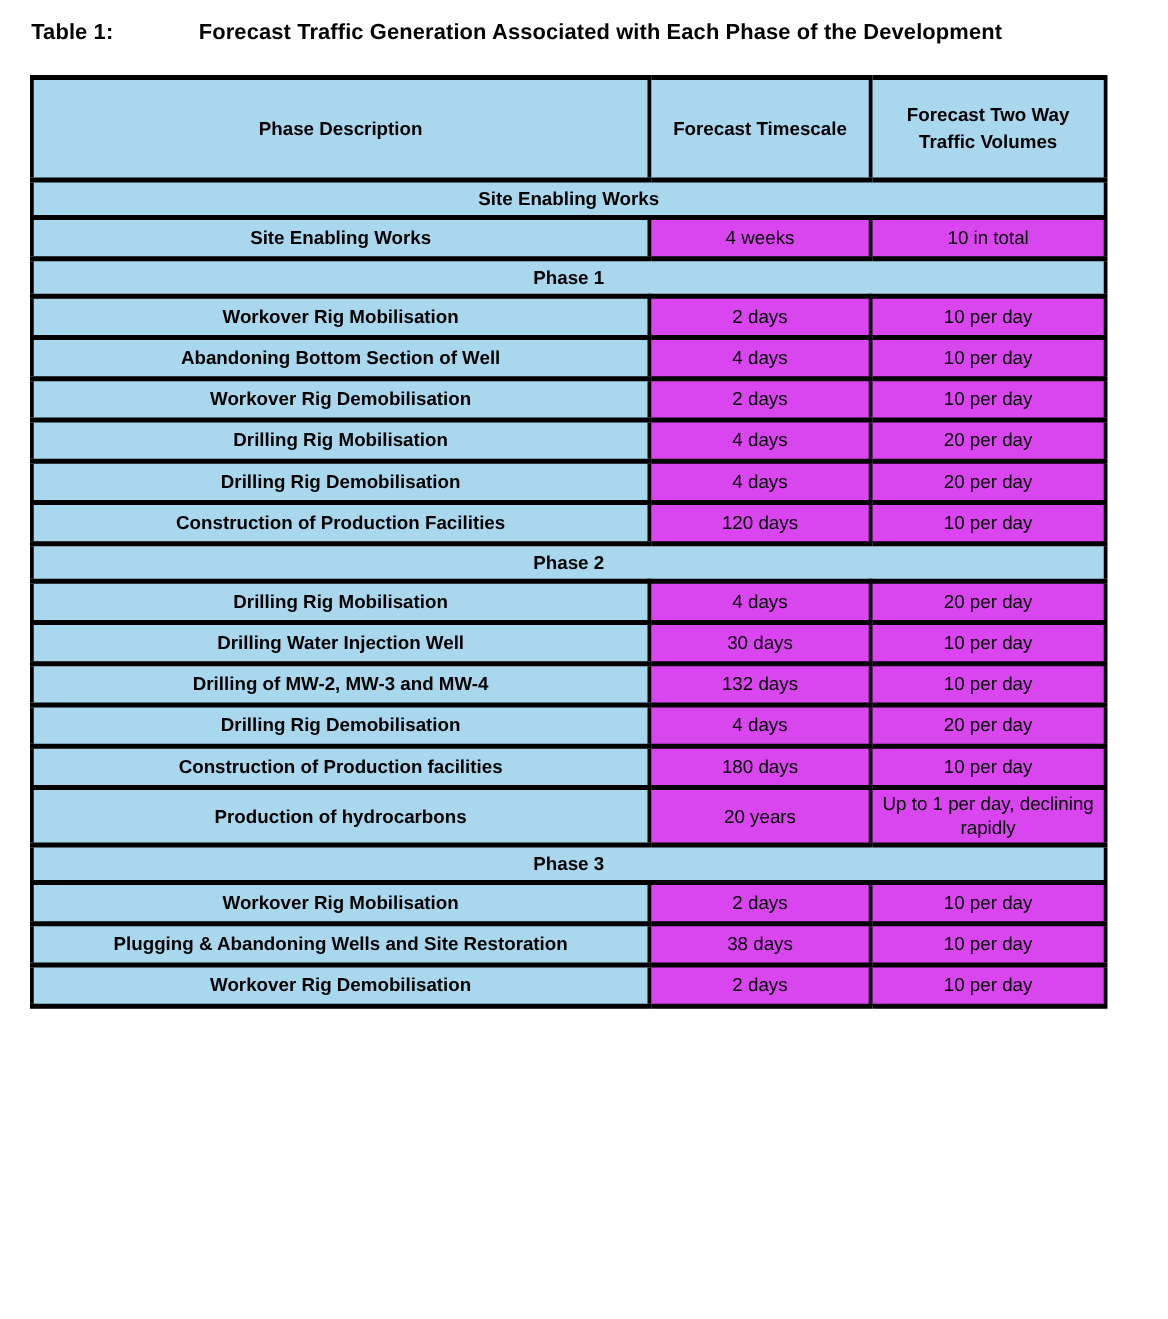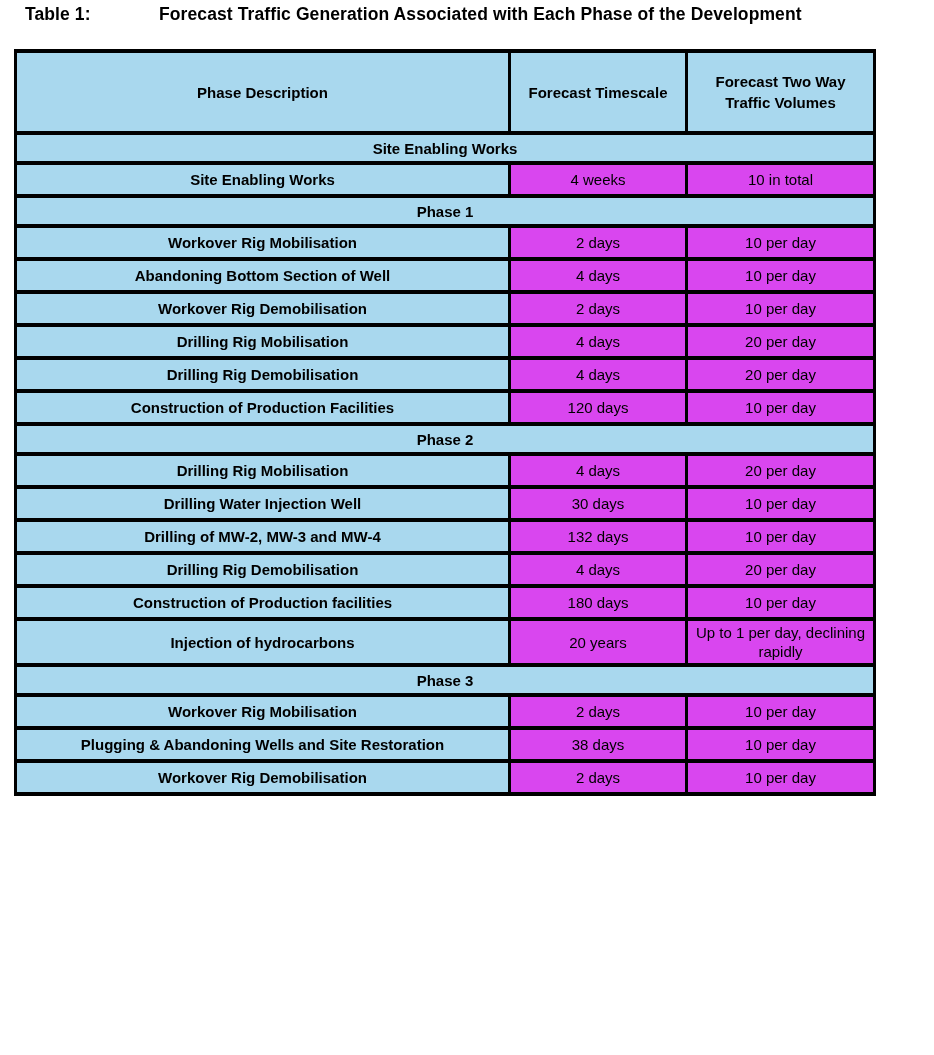--- a/index.html
+++ b/index.html
@@ -5,35 +5,35 @@
   * { margin: 0; padding: 0; box-sizing: border-box; }
   html, body {
     width: 934px; height: 1055px;
     background: #ffffff;
     overflow: hidden;
     font-family: "Liberation Sans", sans-serif;
     color: #000000;
   }
   .page {
     width: 934px; height: 1055px;
-    padding-top: 4px;
+    padding-top: 15px;
     overflow: hidden;
     background: #ffffff;
   }
   .doc-title {
     display: flex;
     margin: 0 0 24px 25px;
     font-size: 17.5px;
     font-weight: bold;
     letter-spacing: 0.1px;
     white-space: nowrap;
   }
   .doc-title .t-label { width: 134px; flex: 0 0 134px; }
   table.traffic {
-    margin-left: 14px;
+    margin-left: 24px;
     width: 859px;
     border-collapse: collapse;
     table-layout: fixed;
   }
   col.c1 { width: 494px; }
   col.c2 { width: 177px; }
   col.c3 { width: 188px; }
   th, td {
     border: 3px solid #000000;
     border-top-width: 4px;
@@ -156,21 +156,21 @@
         <td class="phase">Drilling Rig Demobilisation</td>
         <td class="val">4 days</td>
         <td class="val">20 per day</td>
       </tr>
       <tr class="data-row">
         <td class="phase">Construction of Production facilities</td>
         <td class="val">180 days</td>
         <td class="val">10 per day</td>
       </tr>
       <tr class="data-row">
-        <td class="phase">Injection of hydrocarbons</td>
+        <td class="phase">Production of hydrocarbons</td>
         <td class="val">20 years</td>
         <td class="val">Up to 1 per day, declining rapidly</td>
       </tr>
 
       <tr class="section-row">
         <td colspan="3">Phase 3</td>
       </tr>
       <tr class="data-row">
         <td class="phase">Workover Rig Mobilisation</td>
         <td class="val">2 days</td>

